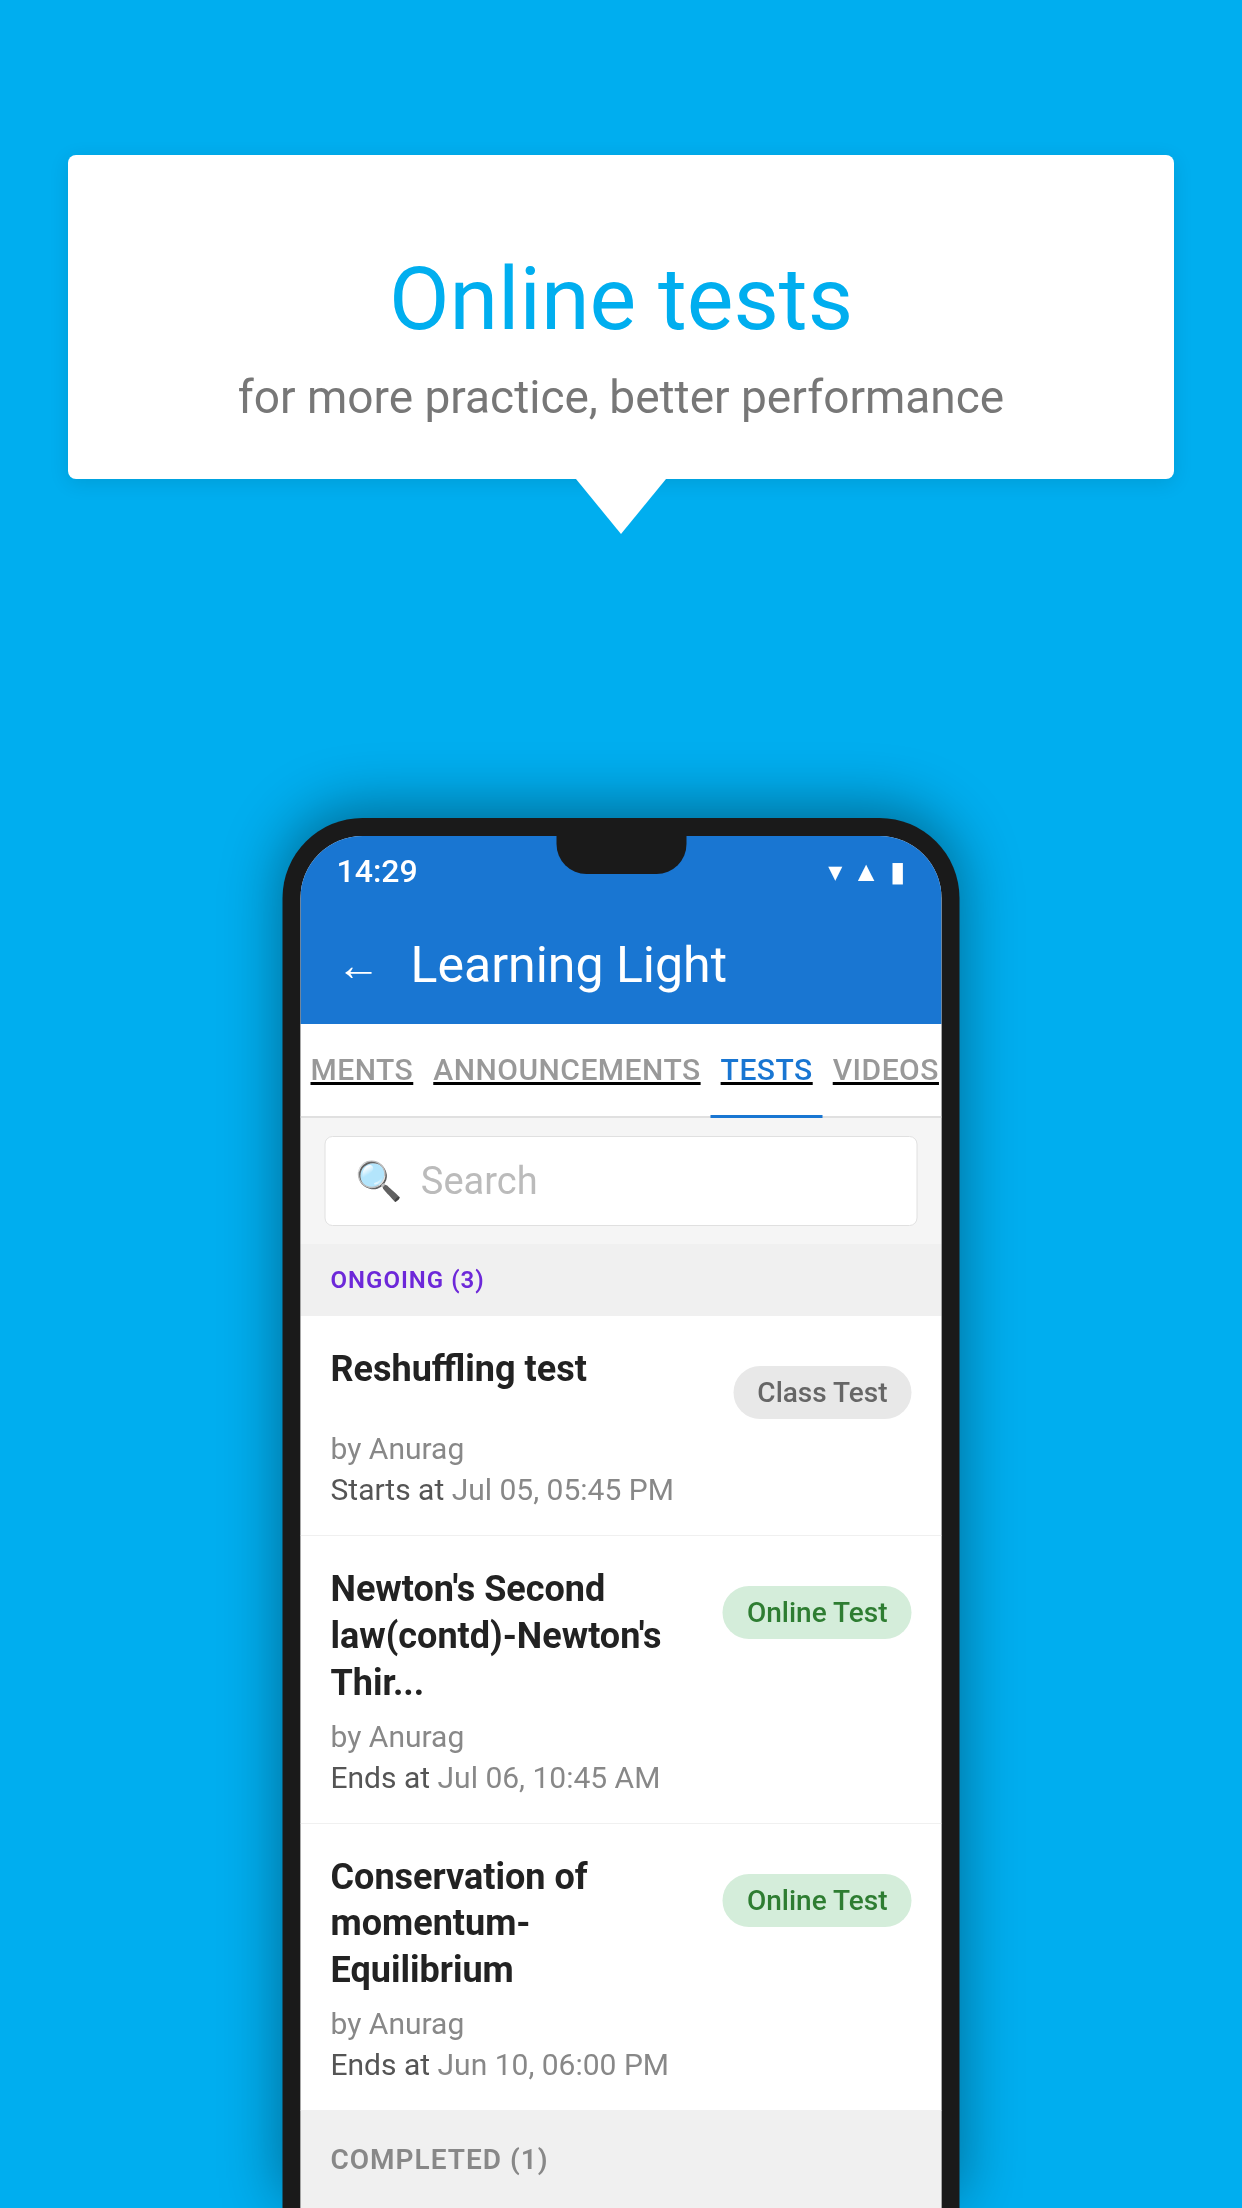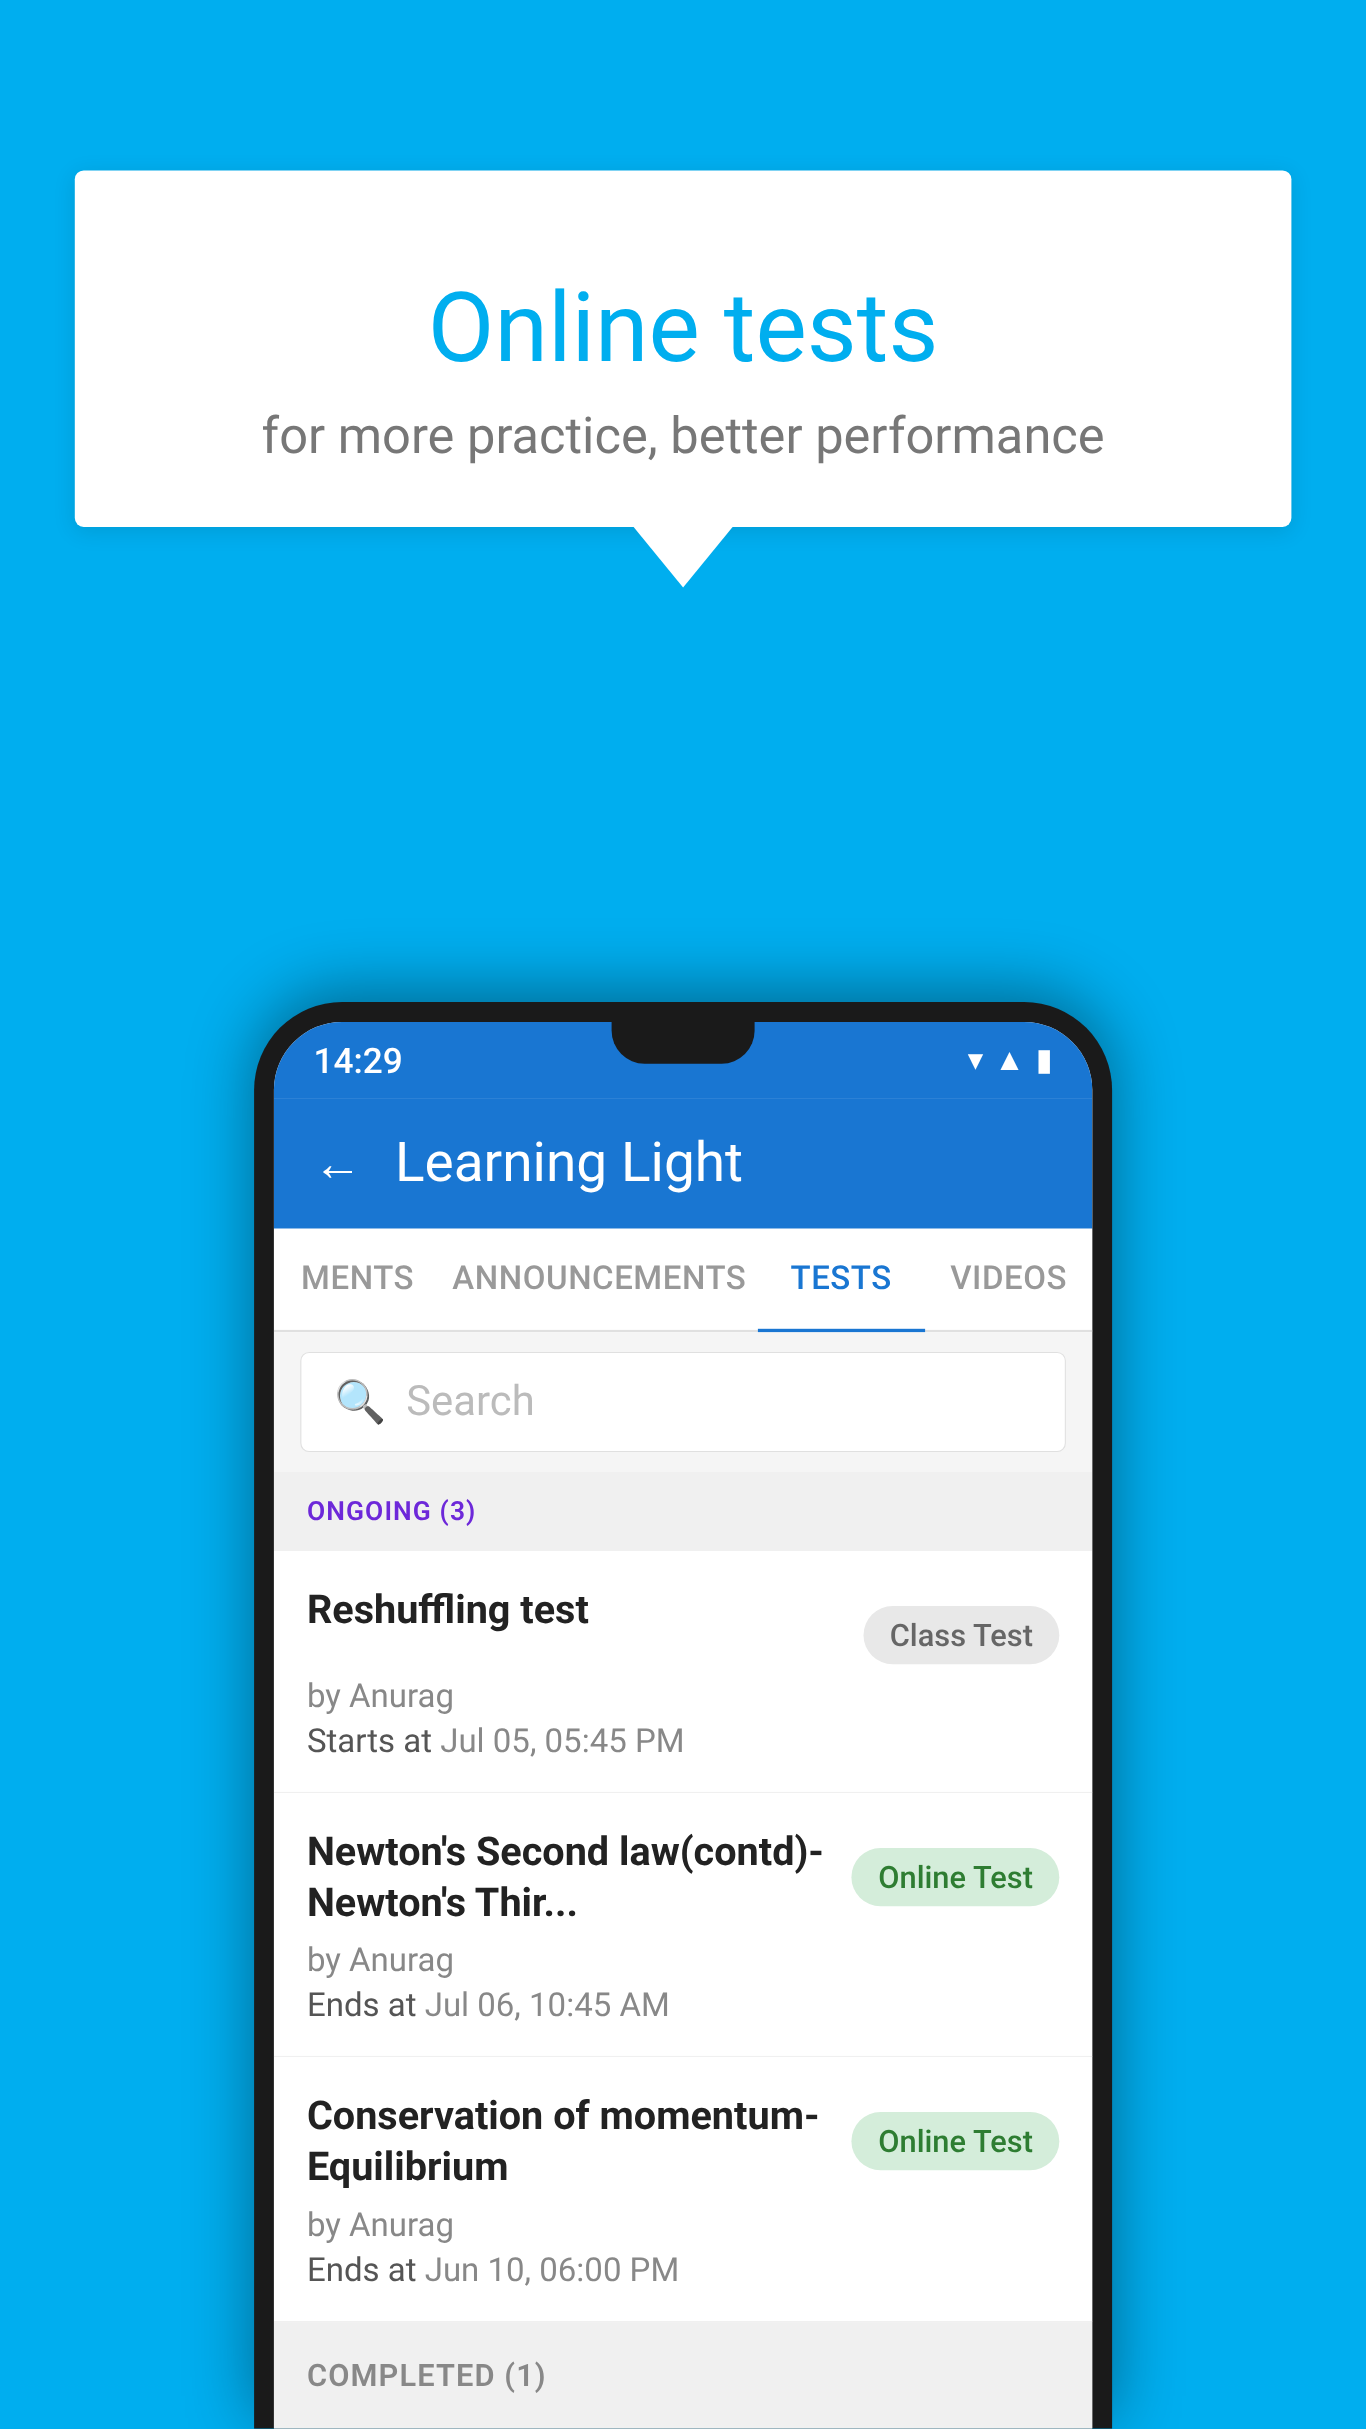--- a/index.html
+++ b/index.html
@@ -51,21 +51,21 @@
       border-top: 55px solid white;
       margin: 0 auto;
     }
 
     
     .phone-frame {
       position: absolute;
       bottom: 0;
       left: 50%;
       transform: translateX(-50%);
-      width: 780px;
+      width: 677px;
       background: #1a1a1a;
       border-radius: 80px 80px 0 0;
       padding: 0;
       box-shadow: 0 -10px 60px rgba(0,0,0,0.4);
       overflow: hidden;
     }
 
     .phone-inner {
       margin: 18px 18px 0;
       background: white;
@@ -130,20 +130,21 @@
       color: white;
       font-size: 50px;
       font-weight: 400;
     }
 
     
     .tabs-container {
       background: white;
       display: flex;
       border-bottom: 2px solid #e0e0e0;
+      text-decoration: underline;
     }
 
     .tab {
       flex: 1;
       text-align: center;
       padding: 28px 10px;
       font-size: 30px;
       color: #999;
       font-weight: 500;
       letter-spacing: 0.5px;

